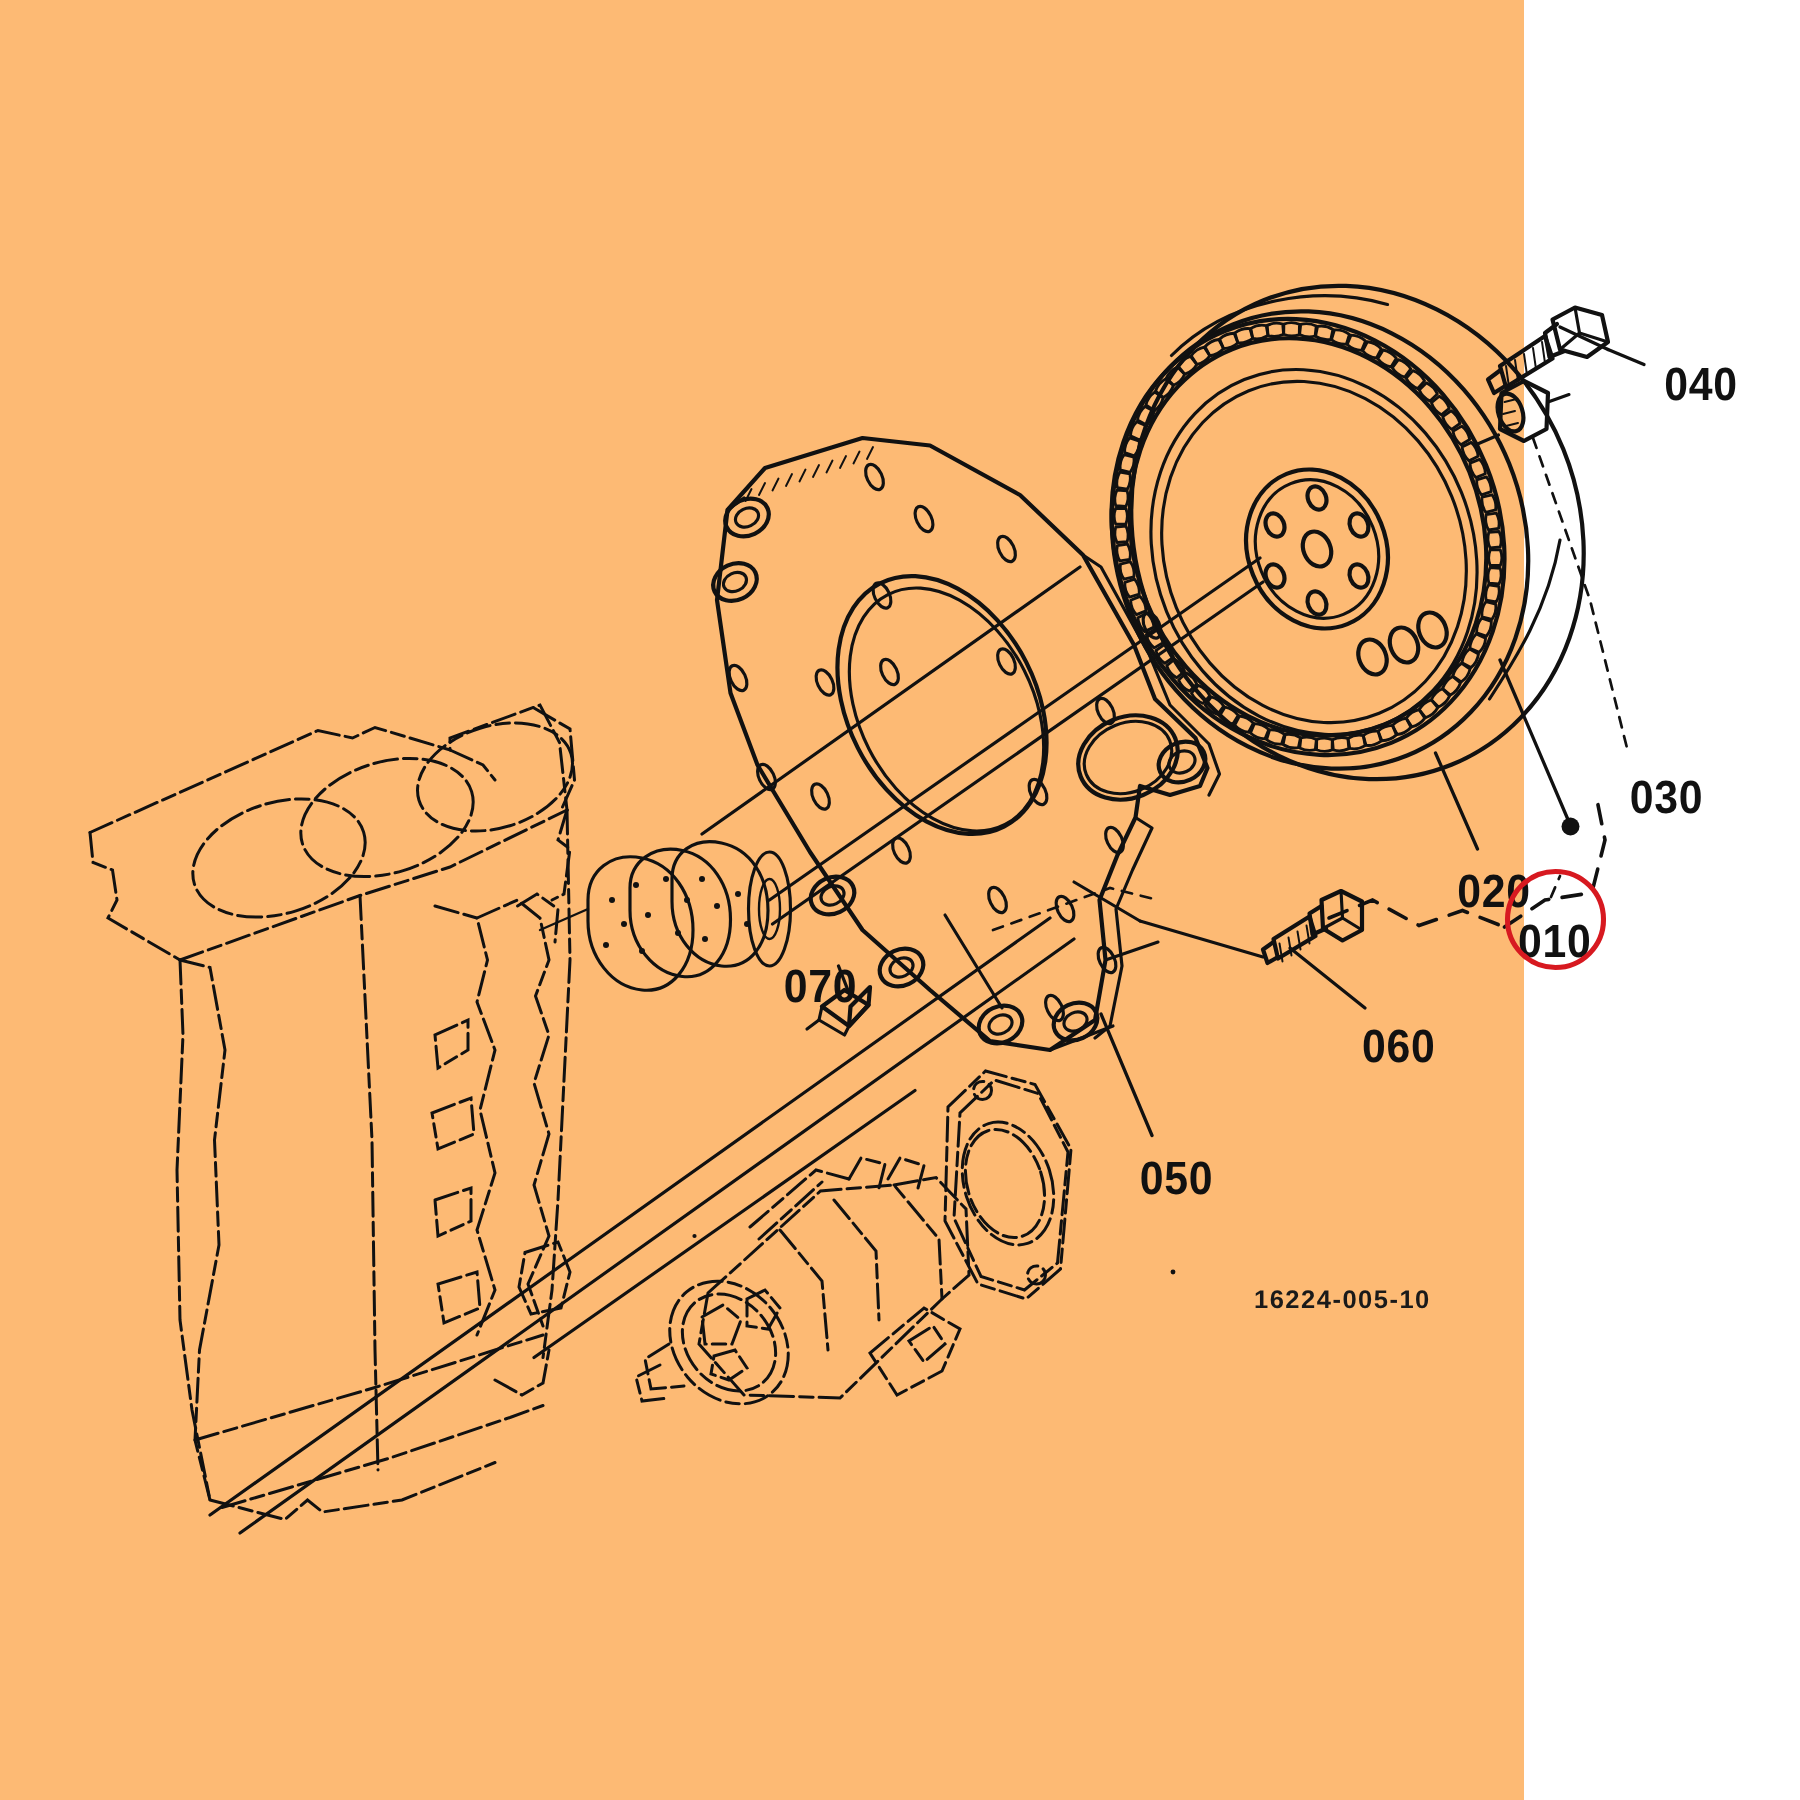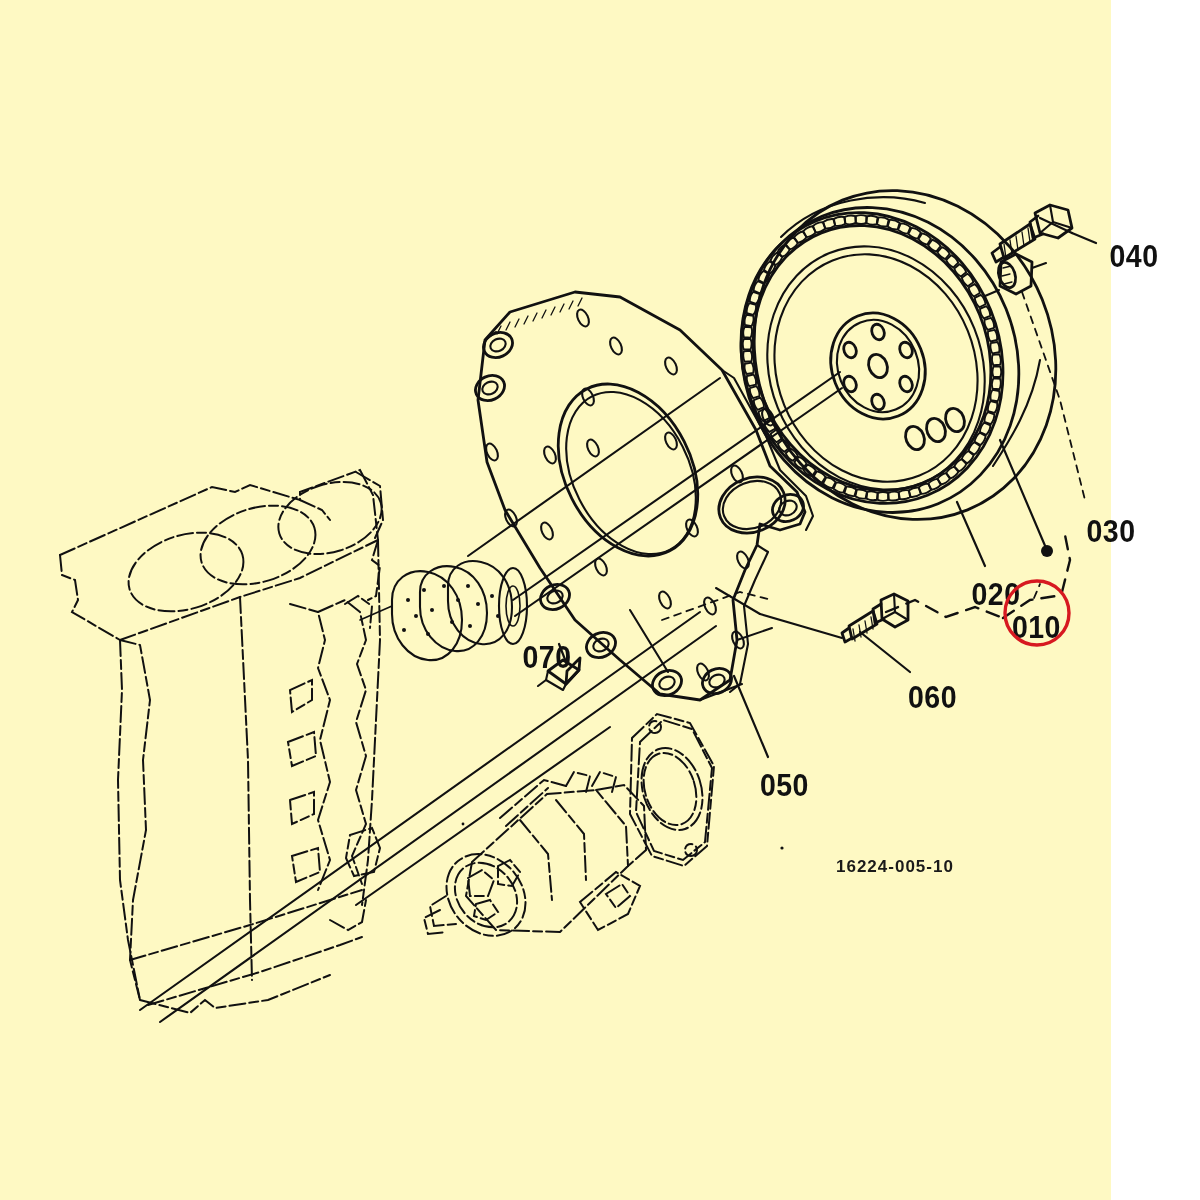--- a/index.html
+++ b/index.html
@@ -1,21 +1,21 @@
 <!DOCTYPE html>
 <html><head>
 <meta charset="utf-8">
 <title>Parts Diagram</title>
 <style>
   html,body{margin:0;padding:0;background:#ffffff;}
   body{
     width:1200px;height:1200px;overflow:hidden;
     font-family:"Liberation Sans","DejaVu Sans",sans-serif;
   }
-  #sheet{position:relative;width:1111px;height:1200px;background:#fef9c3;}
+  #sheet{position:relative;width:1016px;height:1200px;background:#fdba74;}
   #sheet svg{display:block;position:absolute;top:0;left:0;}
   .lbl{
     font-family:"Liberation Sans","DejaVu Sans",sans-serif;
     font-weight:700;
     font-size:31px;
     fill:#111111;
     letter-spacing:0.5px;
     transform:scaleX(0.92);
   }
   .drawno{

